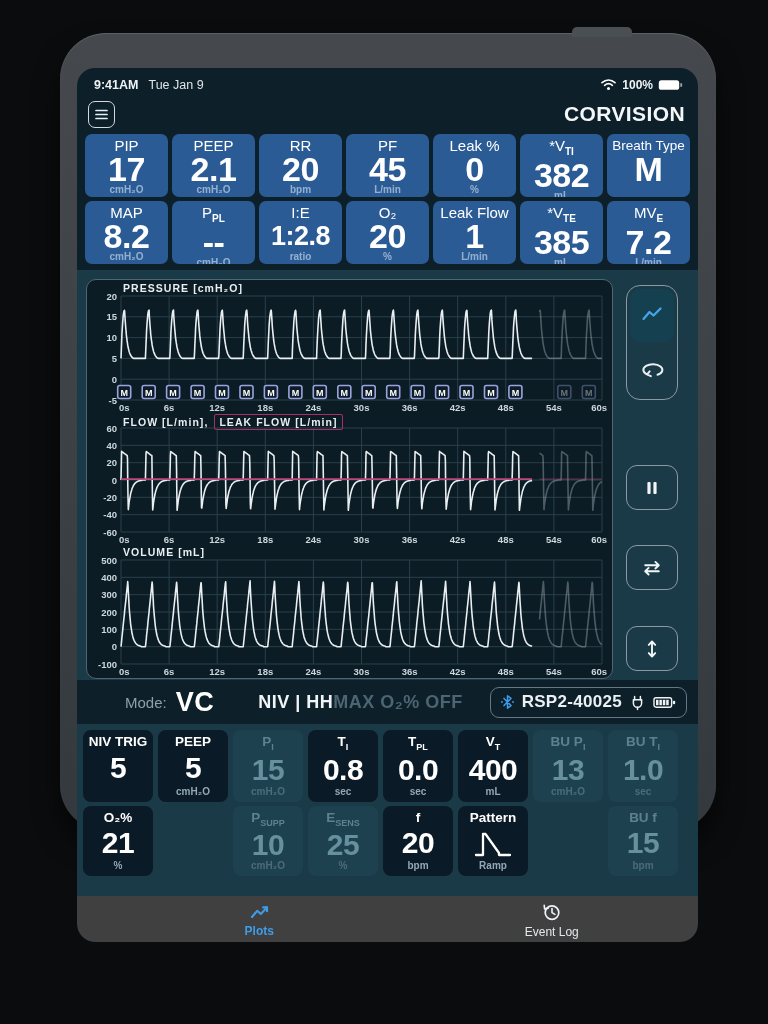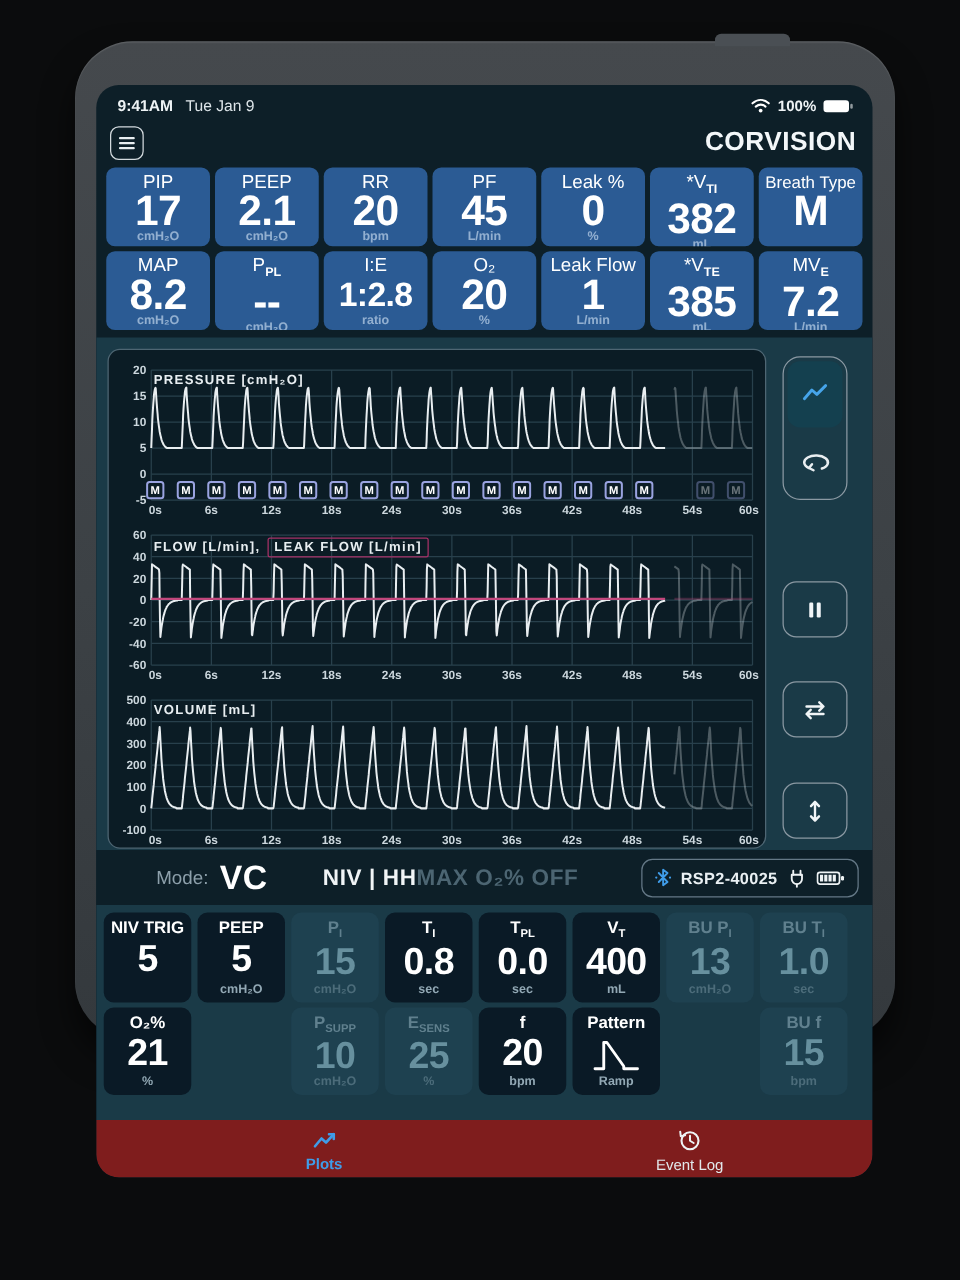--- a/index.html
+++ b/index.html
@@ -32,58 +32,58 @@
   .mtile .lab sub{font-size:10px;font-weight:700;}
   .mtile .val{font-size:34px;font-weight:700;color:#fff;line-height:30px;letter-spacing:-.5px;white-space:nowrap;}
   .mtile .val.smallval{font-size:27px;}
   .mtile .unit{font-size:10px;font-weight:600;color:rgba(210,228,245,.62);line-height:11px;min-height:11px;white-space:nowrap;}
 
   
   .waves-section{margin-top:6px;height:410px;background:#1a3a47;display:flex;padding:9px 0 0 9px;}
   .panel{width:527px;height:400px;background:#0b1c25;border:1px solid #4e6673;border-radius:10px;padding-top:1px;}
   .plot{position:relative;width:525px;height:132px;}
   .plot svg{position:absolute;left:0;top:0;}
-  .plot-title{position:absolute;left:36px;top:17px;display:flex;align-items:center;gap:6px;font-size:10.5px;font-weight:700;letter-spacing:1.05px;color:#e8eef1;white-space:nowrap;z-index:2;}
+  .plot-title{position:absolute;left:36px;top:1px;display:flex;align-items:center;gap:6px;font-size:10.5px;font-weight:700;letter-spacing:1.05px;color:#e8eef1;white-space:nowrap;z-index:2;}
   .legend-box{border:1.5px solid #a63067;border-radius:2px;padding:1px 4px;}
 
   .side{width:52px;margin-left:13px;position:relative;}
   .seg{position:absolute;top:6px;left:0;width:52px;height:115px;border:1.6px solid #8b99a3;border-radius:14px;padding:3px;display:flex;flex-direction:column;gap:2px;background:transparent;}
   .seg-opt{flex:1;border-radius:10px;display:flex;align-items:center;justify-content:center;cursor:pointer;}
   .seg-opt.selected{background:#14404f;}
   .sbtn{position:absolute;left:0;width:52px;height:45px;border:1.6px solid #8b99a3;border-radius:11px;background:transparent;display:flex;align-items:center;justify-content:center;padding:0;cursor:pointer;}
 
   
   .mode-bar{height:44px;display:flex;align-items:center;padding:0 11px 0 48px;background:#0d1f28;}
   .mode-label{font-size:15px;color:#8da0ab;}
   .mode-value{font-size:27px;font-weight:800;color:#fff;margin-left:9px;letter-spacing:.5px;}
   .niv-status{margin-left:44px;font-size:18px;font-weight:800;color:#f0f4f6;letter-spacing:.5px;}
   .maxo2-status{font-size:18px;font-weight:800;color:#4c6572;letter-spacing:.5px;}
   .chip{margin-left:auto;height:31px;border:1.6px solid #647886;border-radius:9px;display:flex;align-items:center;gap:8px;padding:0 10px;cursor:pointer;background:transparent;}
-  .chip-name{font-size:13px;font-weight:600;color:#eaf0f3;letter-spacing:.3px;}
+  .chip-name{font-size:17px;font-weight:600;color:#eaf0f3;letter-spacing:.3px;}
 
   
   .settings{height:172px;background:#1a3a47;padding:6px 20px 0 6px;}
   .sgrid{display:grid;grid-template-columns:repeat(8,1fr);grid-template-rows:72px 70px;gap:4px 5px;}
   .stile{border-radius:8px;display:flex;flex-direction:column;align-items:center;justify-content:space-between;padding:4px 1px 5px;overflow:hidden;}
   .stile.active{background:#0a1a26;}
   .stile.inactive{background:#1e4150;}
   .stile .lab{font-size:13.5px;font-weight:600;white-space:nowrap;line-height:15px;}
   .stile .lab sub{font-size:9px;font-weight:700;}
   .stile.active .lab{color:#fff;}
   .stile.inactive .lab{color:#60808e;}
   .stile .val{font-size:30px;font-weight:800;line-height:28px;white-space:nowrap;letter-spacing:-.5px;}
   .stile.active .val{color:#fff;}
   .stile.inactive .val{color:#67playing;}
   .stile.inactive .val{color:#67909e;}
   .stile .unit{font-size:10px;font-weight:600;line-height:11px;min-height:11px;white-space:nowrap;}
   .stile.active .unit{color:#92a8b4;}
   .stile.inactive .unit{color:#4c6c7a;}
 
   
-  .tab-bar{flex:1;background:#7f1d1d;display:flex;border-radius:0 0 18px 18px;padding-left:36px;}
+  .tab-bar{flex:1;background:#404040;display:flex;border-radius:0 0 18px 18px;padding-left:36px;}
   .tab{flex:1;display:flex;flex-direction:column;align-items:center;justify-content:center;gap:3px;cursor:pointer;padding-top:2px;}
   .tab .tlab{font-size:12px;color:#e2e9ec;}
   .tab.active .tlab{color:#3f9ce8;font-weight:600;}
   .icn{display:block;}
 </style>
 </head>
 <body>
 
 <div class="tablet">
   <div class="frame-bump"></div>

